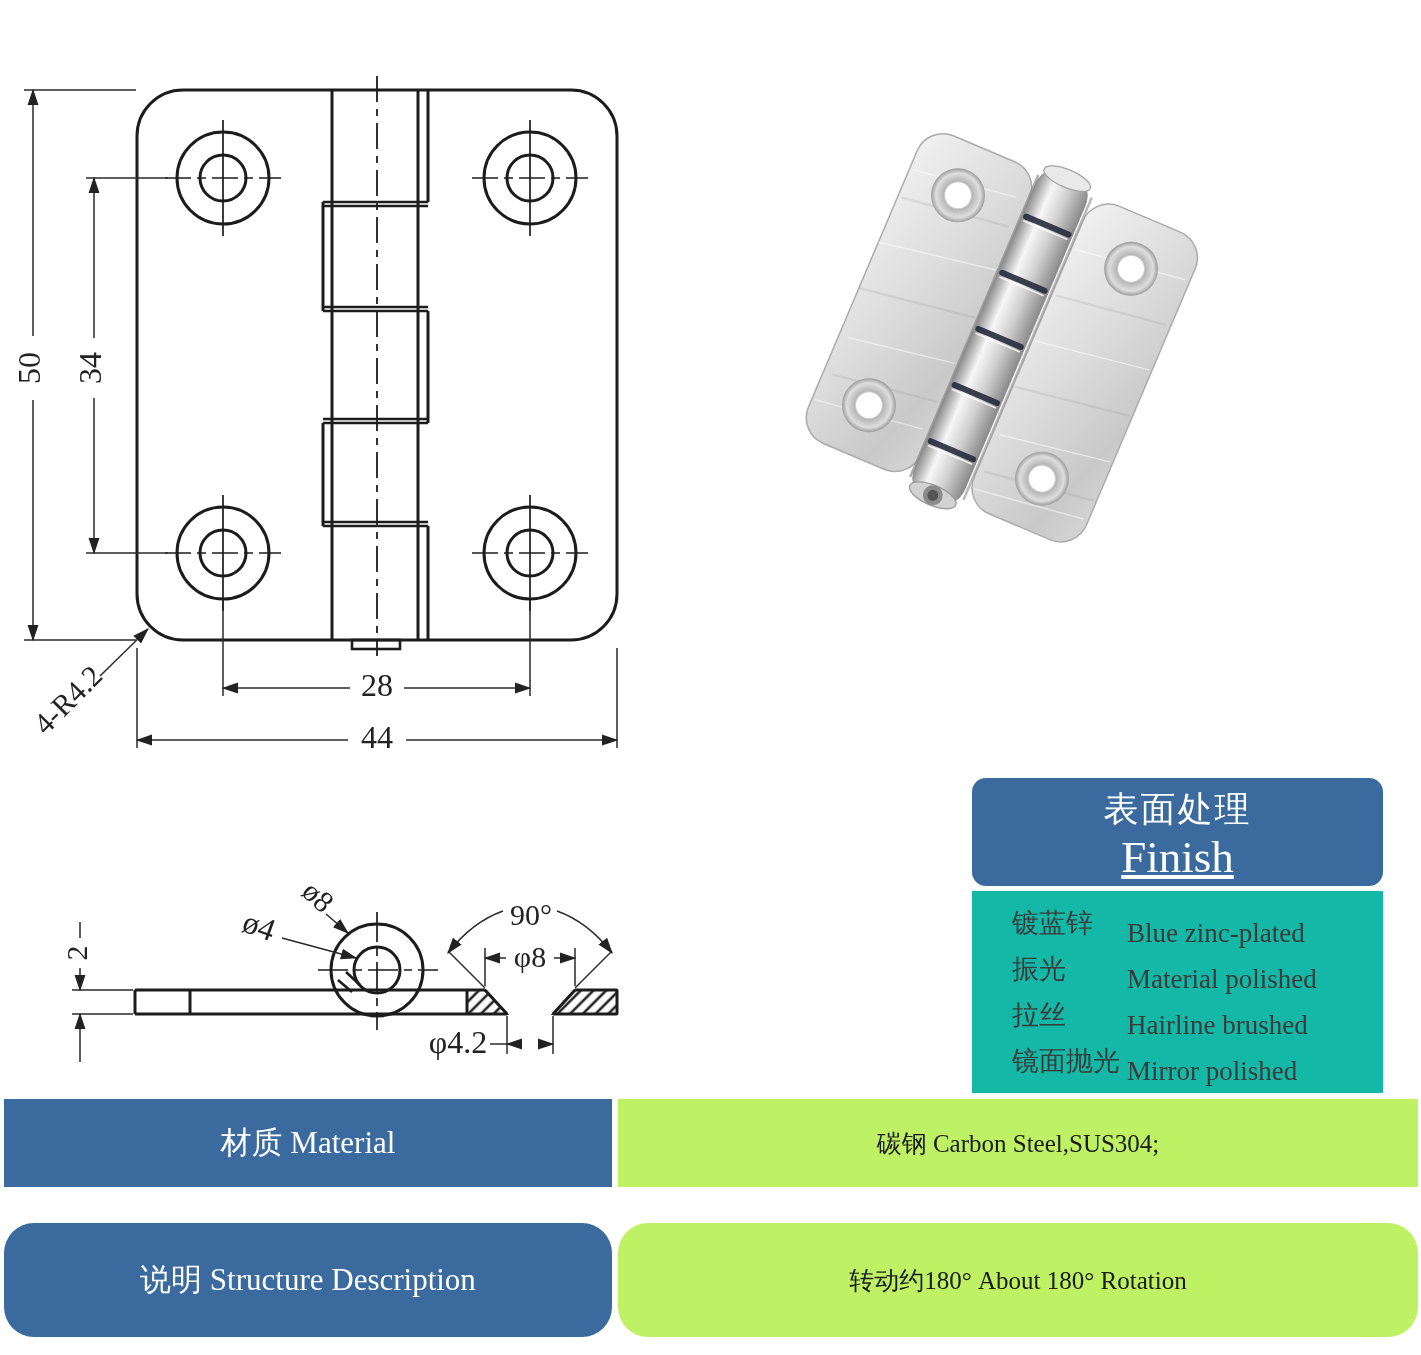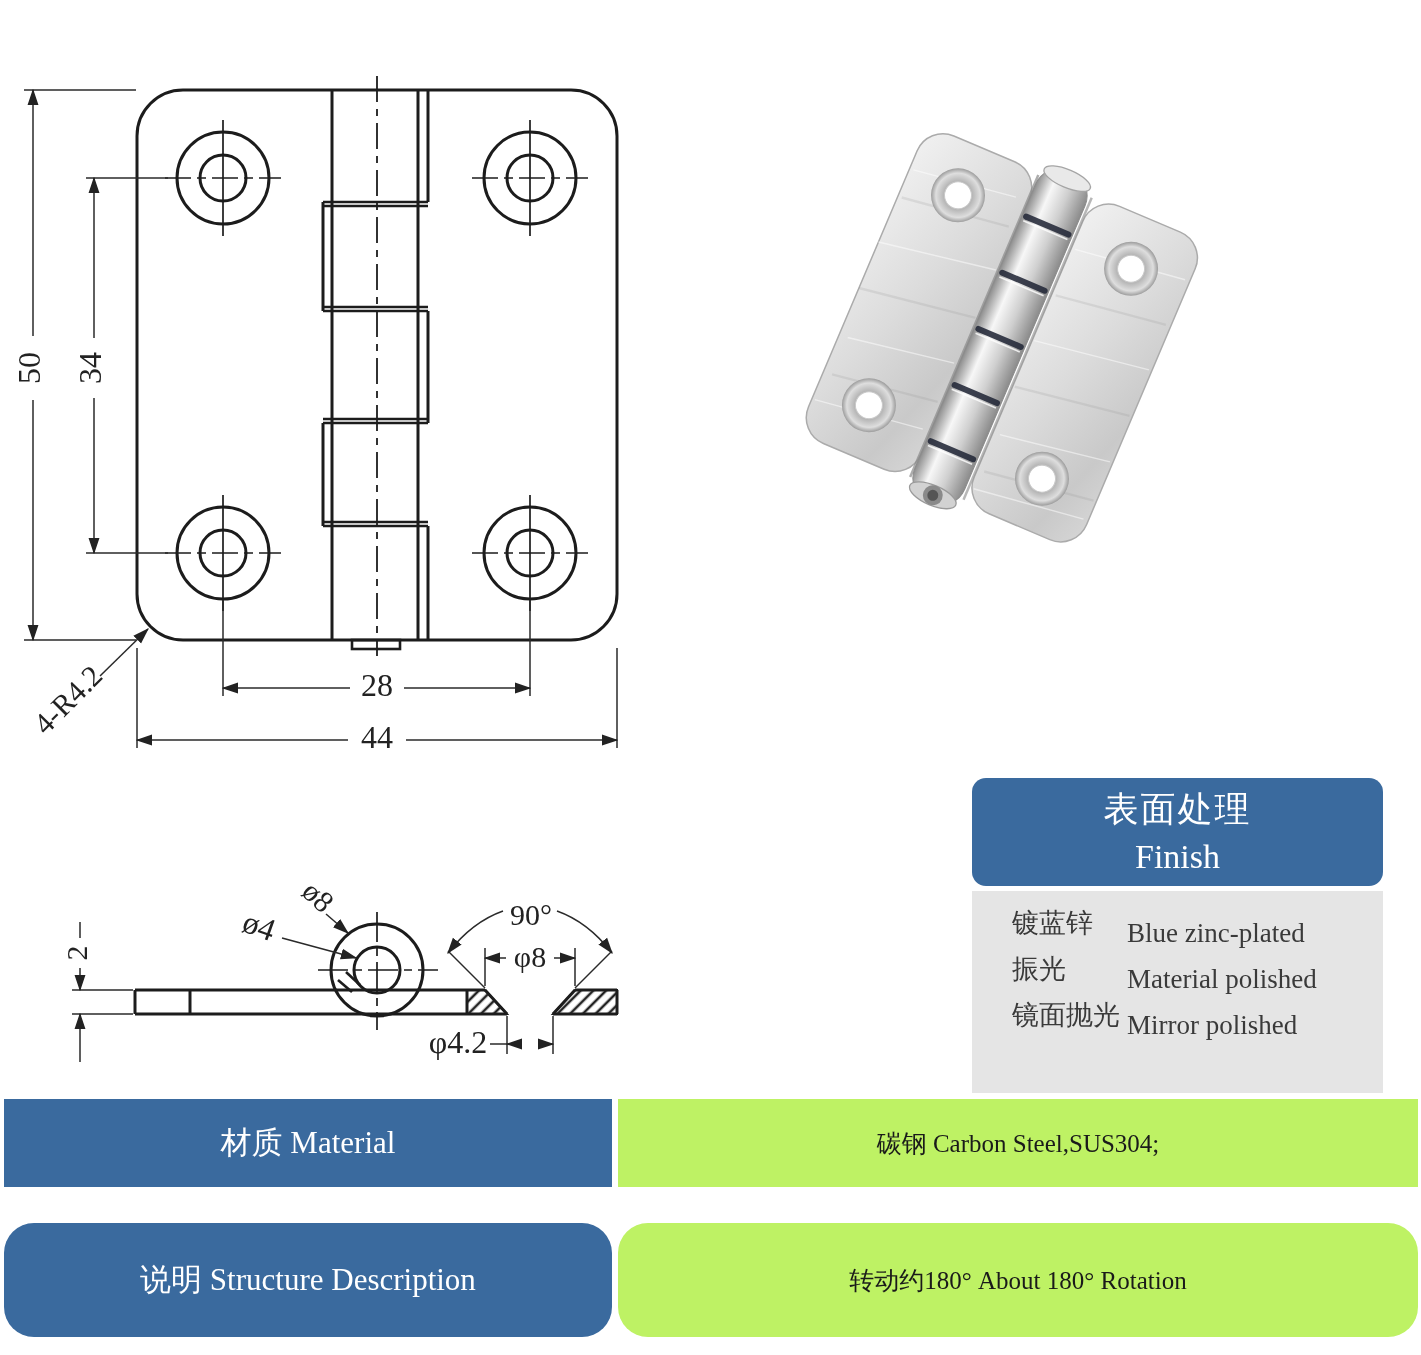--- a/index.html
+++ b/index.html
@@ -7,22 +7,22 @@
        font-family:"Liberation Serif","DejaVu Sans",serif;}
   #drawing-layer{position:absolute;left:0;top:0;width:1421px;height:1355px;}
   .dim-text{font-family:"Liberation Serif","DejaVu Serif",serif;font-size:32px;fill:#222;}
   .dim-text-sm{font-family:"Liberation Serif","DejaVu Serif",serif;font-size:30px;fill:#222;}
 
   
   #finish-panel{position:absolute;left:972px;top:778px;width:411px;height:315px;}
   .finish-header{height:108px;background:#3a6a9e;border-radius:14px;color:#ffffff;
                  text-align:center;box-sizing:border-box;padding-top:8px;}
   .finish-title-zh{font-size:35px;line-height:48px;letter-spacing:2px;}
-  .finish-title-en{font-size:34px;line-height:46px;font-family:"Liberation Serif",serif;}
-  .finish-body{margin-top:5px;background:#e5e5e5;height:202px;box-sizing:border-box;padding-top:9px;}
+  .finish-title-en{font-size:45px;line-height:46px;font-family:"Liberation Serif",serif;text-decoration:underline;}
+  .finish-body{margin-top:5px;background:#14b8a6;height:202px;box-sizing:border-box;padding-top:9px;}
   .finish-row{height:46px;display:flex;align-items:center;color:#3a3a3a;}
   .finish-zh{margin-left:40px;width:115px;font-size:27px;flex:0 0 auto;}
   .finish-en{font-size:27px;font-family:"Liberation Serif",serif;margin-top:20px;}
 
   
   .spec-label{position:absolute;left:4px;width:608px;background:#3a6a9e;color:#ffffff;
               display:flex;align-items:center;justify-content:center;font-size:31px;}
   .spec-value{position:absolute;left:618px;width:800px;background:#bef264;color:#1a1a1a;
               display:flex;align-items:center;justify-content:center;font-size:25px;}
   .row1{top:1099px;height:88px;}
@@ -270,20 +270,24 @@
   <div class="finish-body">
     <div class="finish-row">
       <span class="finish-zh">镀蓝锌</span>
       <span class="finish-en">Blue zinc-plated</span>
     </div>
     <div class="finish-row">
       <span class="finish-zh">振光</span>
       <span class="finish-en">Material polished</span>
     </div>
     <div class="finish-row">
+      <span class="finish-zh">拉丝</span>
+      <span class="finish-en">Hairline brushed</span>
+    </div>
+    <div class="finish-row">
       <span class="finish-zh">镜面抛光</span>
       <span class="finish-en">Mirror polished</span>
     </div>
   </div>
 </div>
 
 <div class="spec-label row1">材质 Material</div>
 <div class="spec-value row1">碳钢  Carbon Steel,SUS304;</div>
 <div class="spec-label row2">说明 Structure Description</div>
 <div class="spec-value row2">转动约180°   About 180°   Rotation</div>

